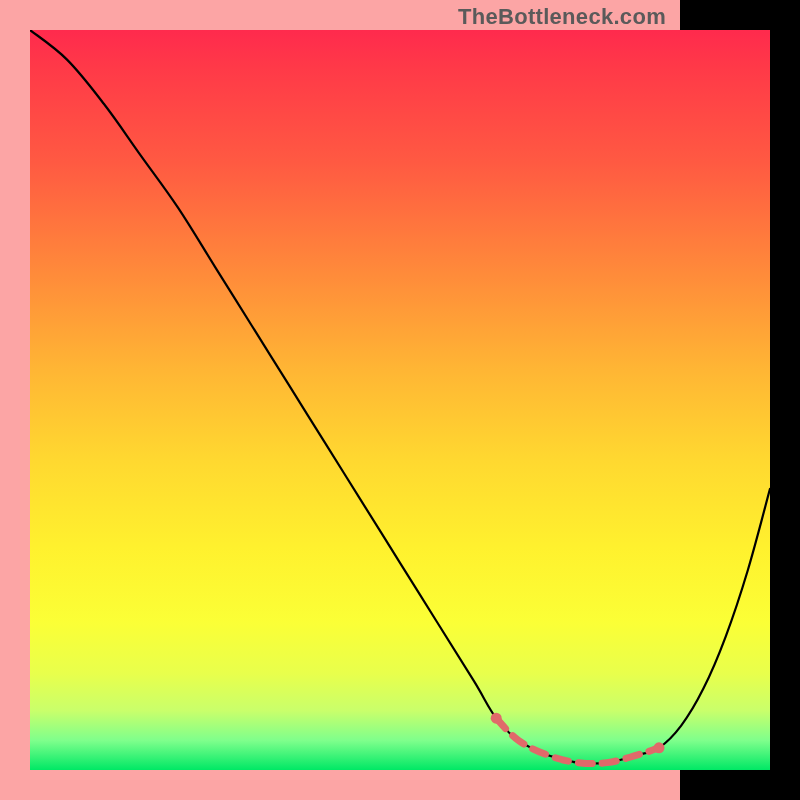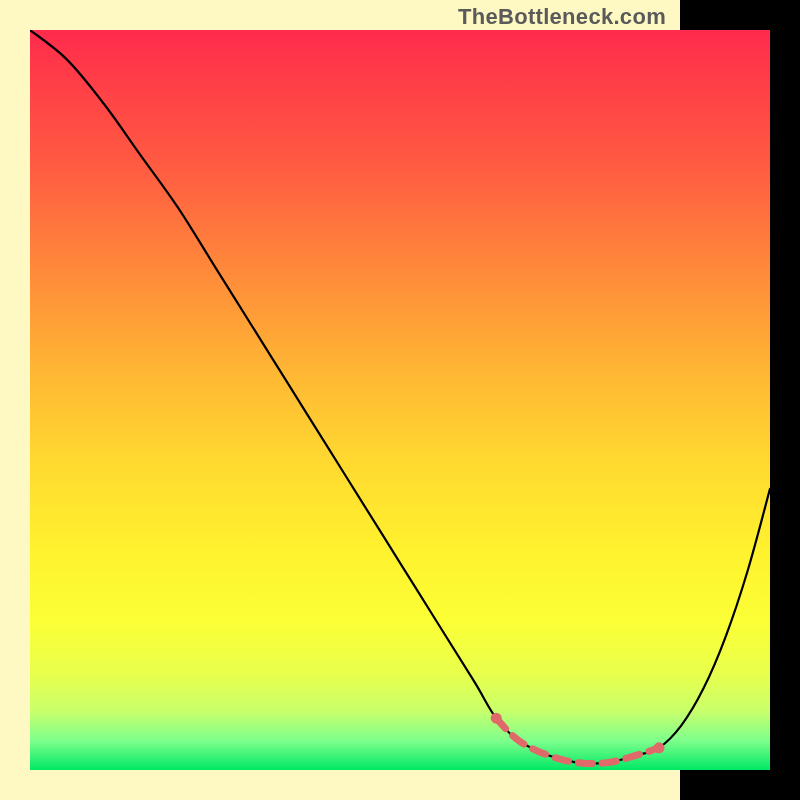--- a/index.html
+++ b/index.html
@@ -8,21 +8,21 @@
     width: 800px;
     height: 800px;
     background: #000;
     font-family: Arial, Helvetica, sans-serif;
     overflow: hidden;
   }
   .frame {
     position: relative;
     width: 680px;
     height: 800px;
-    background: #fef9c3;
+    background: #fca5a5;
   }
   .watermark {
     position: absolute;
     top: 4px;
     right: 14px;
     color: #5a5a5a;
     font-size: 22px;
     font-weight: 600;
     letter-spacing: 0.3px;
     z-index: 20;

